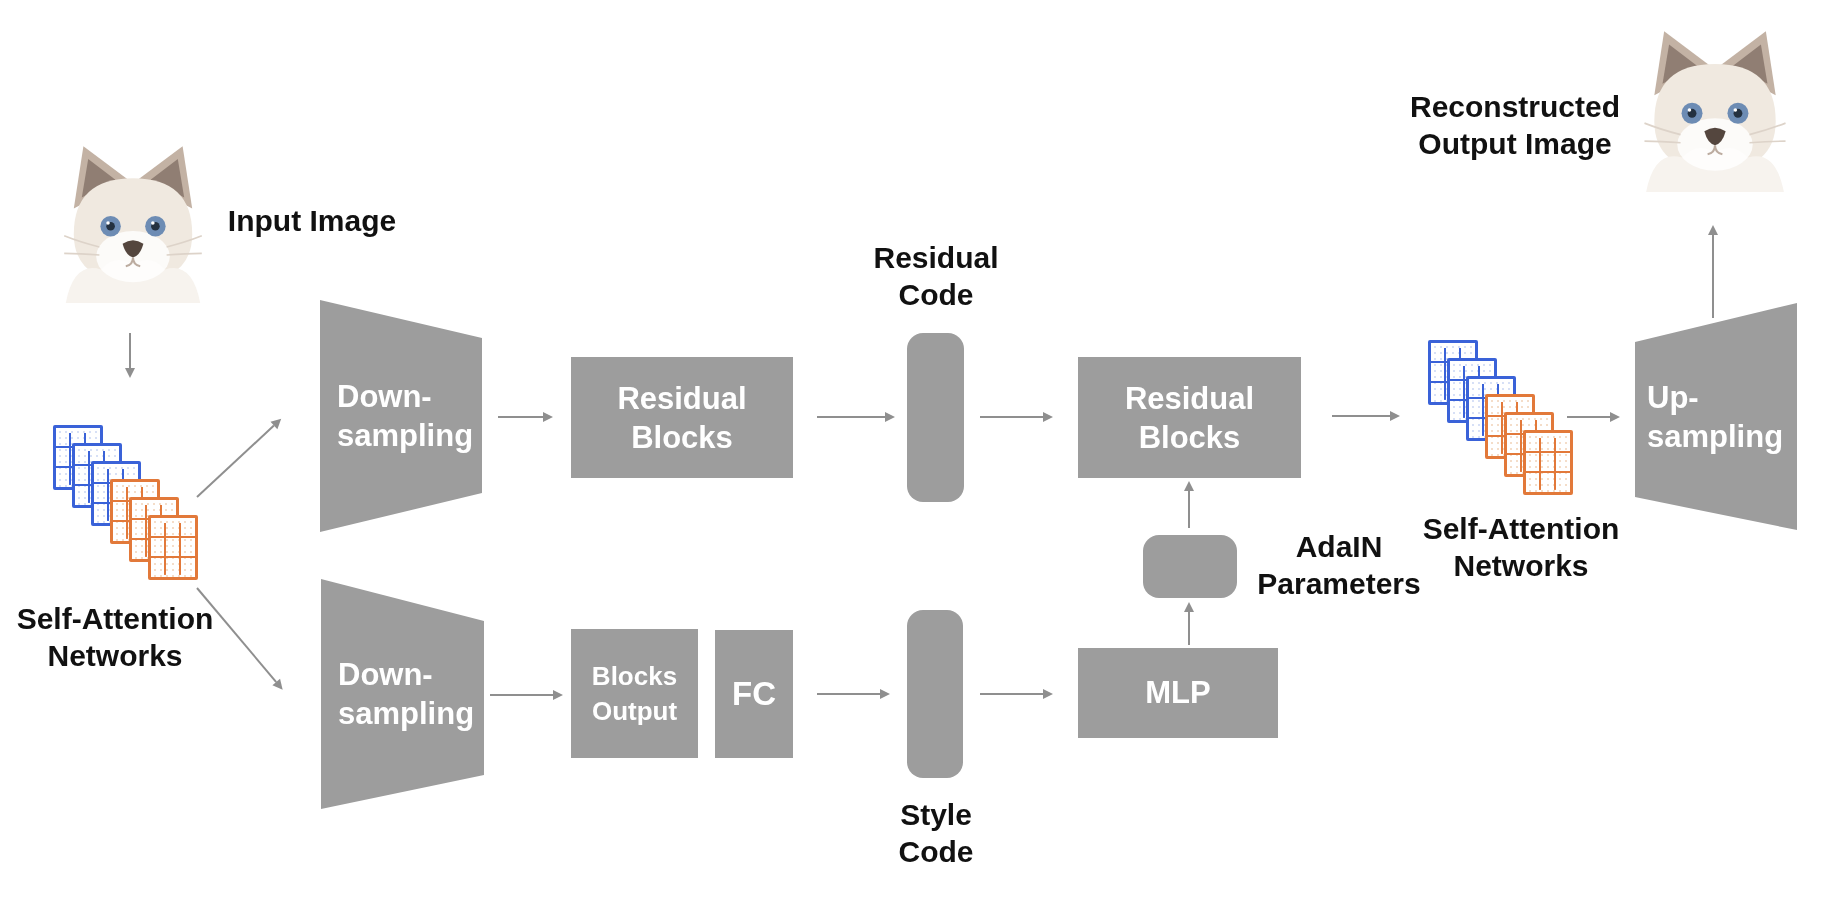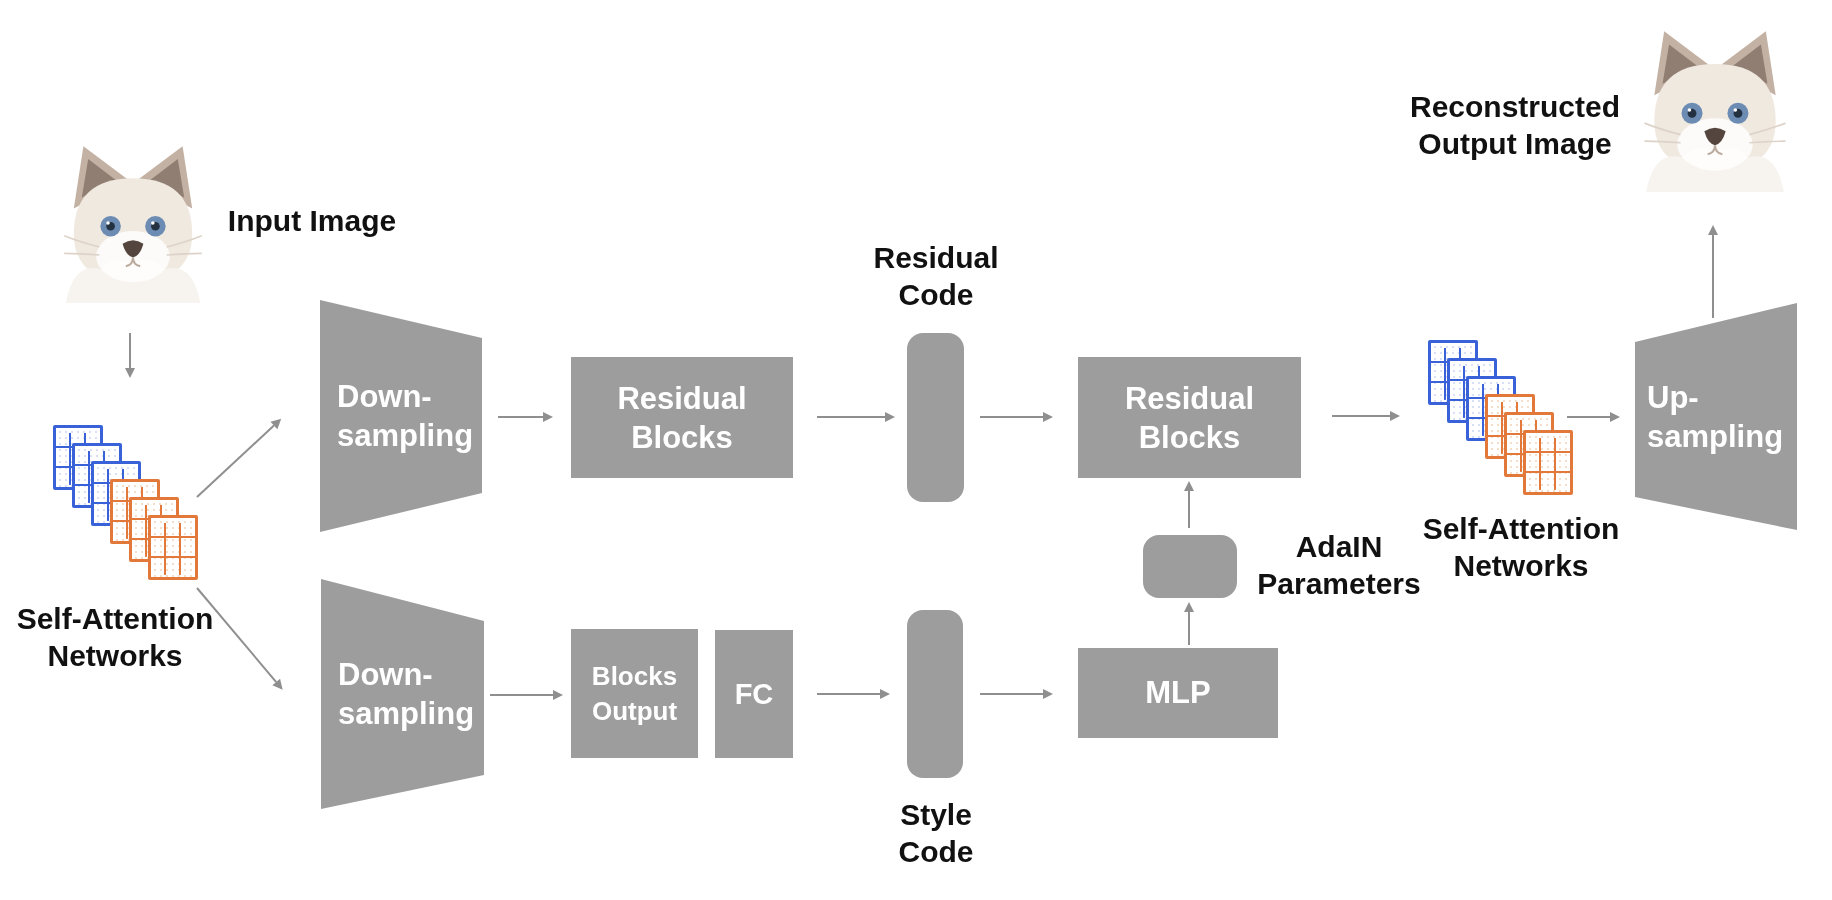--- a/index.html
+++ b/index.html
@@ -14,21 +14,21 @@
 
   
   .block {
     position:absolute; background:#9d9d9d;
     display:flex; flex-direction:column; align-items:center; justify-content:center;
     color:#ffffff; font-weight:600; text-align:center;
   }
   .block .l { display:block; }
   .blocktext-lg { font-size:31px; line-height:39px; }
   .blocktext-md { font-size:26px; line-height:35px; }
-  .blocktext-fc { font-size:29px; line-height:32px; }
+  .blocktext-fc { font-size:33px; line-height:32px; }
   .blocktext-mlp { font-size:31px; line-height:34px; }
 
   .trap { position:absolute; background:#9d9d9d;
     display:flex; flex-direction:column; justify-content:center;
     color:#fff; font-weight:600; font-size:31px; line-height:39px;
     padding-left:17px;
   }
   .trap-down-top  { clip-path:polygon(0 0, 100% 16.4%, 100% 83.2%, 0 100%); }
   .trap-down-bot  { clip-path:polygon(0 0, 100% 18.3%, 100% 85.2%, 0 100%); }
   .trap-up        { clip-path:polygon(0 17.2%, 100% 0, 100% 100%, 0 85.5%); padding-left:12px; }

